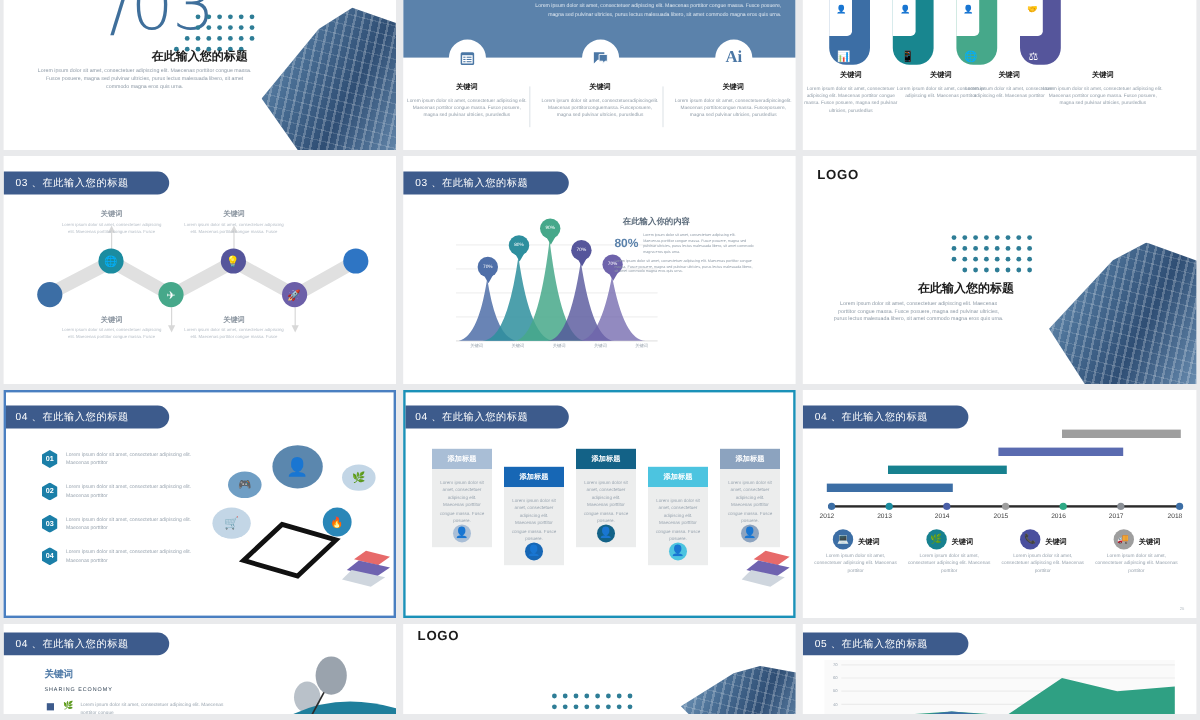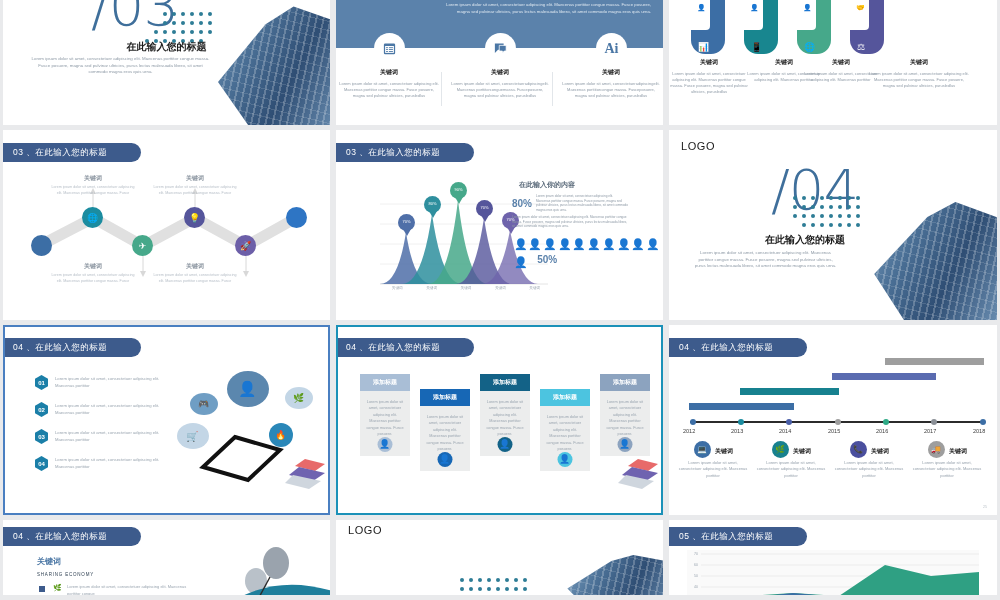--- a/index.html
+++ b/index.html
@@ -30,21 +30,21 @@
     color: #ffffff;
     border-radius: 0 16px 16px 0;
     font-size: 8.5px;
     letter-spacing: .5px;
     padding: 5px 34px 5px 10px;
     white-space: nowrap;
     line-height: 1;
   }
   .logo {
     position: absolute;
-    font-size: 11px; font-weight: normal; color: #1b1b1b;
+    font-size: 11px; font-weight: bold; color: #1b1b1b;
     letter-spacing: .6px;
     text-align: center;
   }
   .bignum {
     font-size: 56px; color: #3f6f9b; font-weight: 300;
     letter-spacing: -1px; line-height: 1;
     font-family: "DejaVu Sans", sans-serif;
   }
   .cn-title { font-family: "DejaVu Sans", sans-serif; font-weight: bold; color: #1c1c1c; }
   .lorem { color: #8e9aa6; line-height: 1.5; }
@@ -320,31 +320,26 @@
       <span>关键词</span>
         <span>关键词</span>
         <span>关键词</span>
         <span>关键词</span>
         <span>关键词</span>
     </div>
     <div class="cn-title" style="position:absolute;left:183px;top:50px;font-size:7px;color:#5a6a7a">在此输入你的内容</div>
     <div class="pct" style="position:absolute;left:176px;top:68px;">80%</div>
     <div class="lorem" style="position:absolute;left:200px;top:64px;width:92px;font-size:3.1px;">Lorem ipsum dolor sit amet, consectetuer adipiscing elit. Maecenas porttitor congue massa. Fusce posuere, magna sed pulvinar ultricies, purus lectus malesuada libero, sit amet commodo magna eros quis urna.</div>
     <div class="lorem" style="position:absolute;left:176px;top:85px;width:116px;font-size:3.1px;">Lorem ipsum dolor sit amet, consectetuer adipiscing elit. Maecenas porttitor congue massa. Fusce posuere, magna sed pulvinar ultricies, purus lectus malesuada libero, sit amet commodo magna eros quis urna.</div>
-    <div style="position:absolute;left:178px;top:104px;">
-      <span style="letter-spacing:1px;font-size:11px;color:#3c6ea5;">👤👤👤👤👤👤</span><span style="letter-spacing:1px;font-size:11px;color:#c9ced3;">👤👤👤👤👤</span>
-      <span class="pct" style="margin-left:4px;vertical-align:3px;">50%</span>
-    </div>
   </div>
 
   <div class="slide" id="s6">
     <div class="logo" style="left:12px; top:10px;">LOGO</div>
     <div class="building" style="right:-6px; top:72px; width:140px; height:124px;
          clip-path: polygon(32% 100%, 8% 58%, 46% 12%, 66% 0%, 100% 14%, 100% 100%);"></div>
-    <div class="bignum" style="position:absolute;left:102px;top:32px;">/04</div>
     <div class="dots" style="left:124px; top:66px; width:80px; height:40px;">
       <div class="dot" style="left:0;top:0"></div>
         <div class="dot" style="left:9px;top:0"></div>
         <div class="dot" style="left:18px;top:0"></div>
         <div class="dot" style="left:27px;top:0"></div>
         <div class="dot" style="left:36px;top:0"></div>
         <div class="dot" style="left:45px;top:0"></div>
         <div class="dot" style="left:54px;top:0"></div>
         <div class="dot" style="left:63px;top:0"></div>
       <div class="dot" style="left:0;top:9px"></div>

